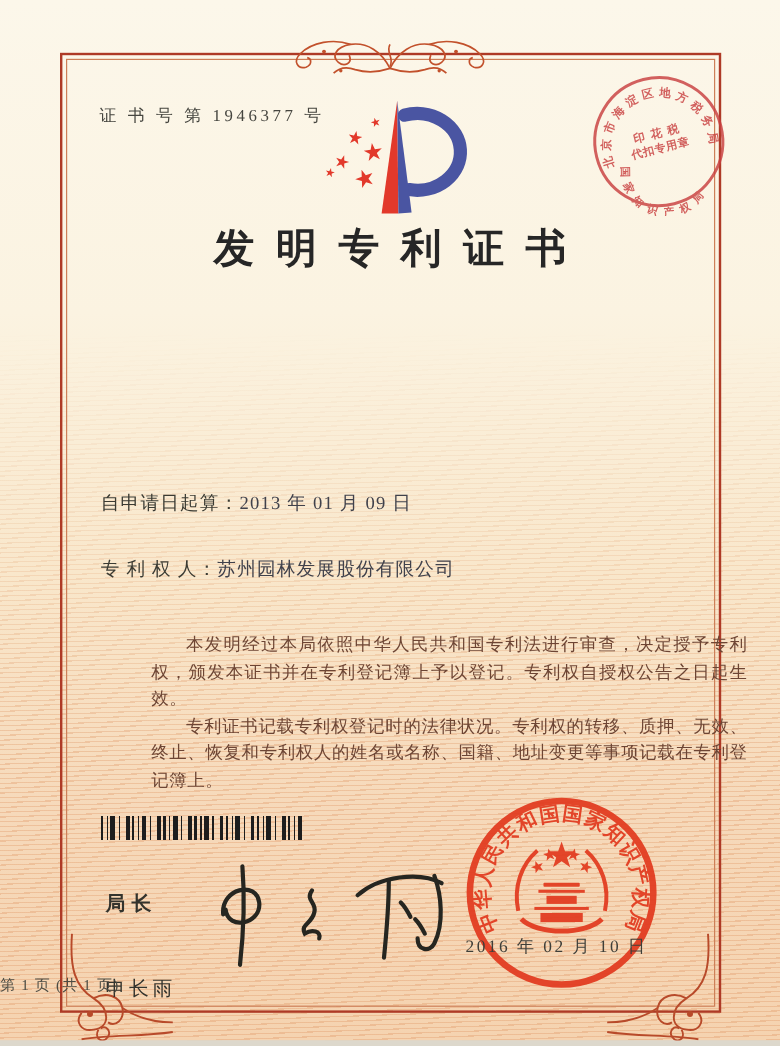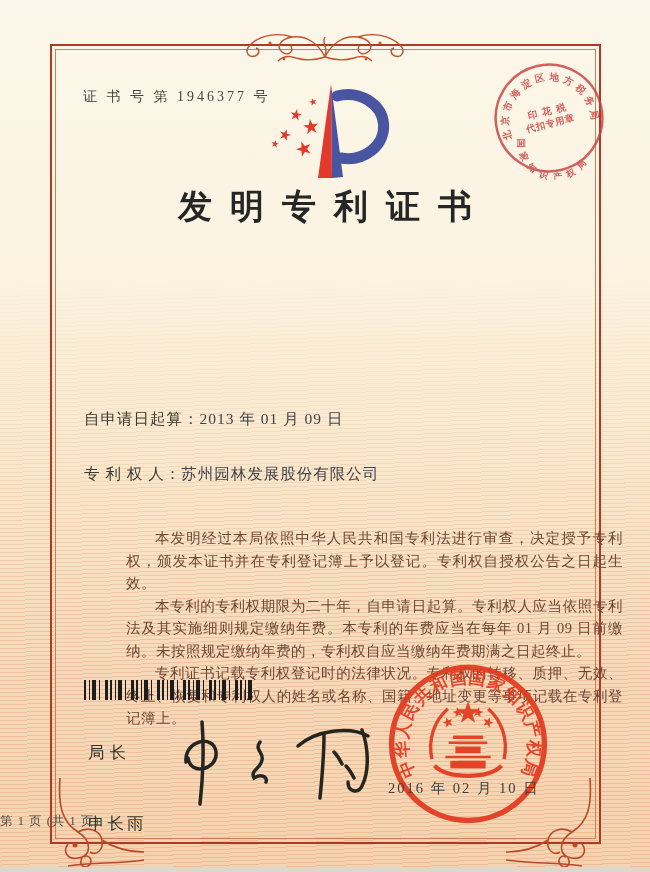--- a/index.html
+++ b/index.html
@@ -25,21 +25,21 @@
   .bodytext p{margin:0;text-indent:2em;font-size:14.5px;line-height:22.5px;
          color:#6d4534;letter-spacing:.5px;text-align:justify;}
   .barcode{left:84px;top:680px;width:170px;height:20px;
          background:repeating-linear-gradient(90deg,
            #1d1d1d 0 2px, transparent 2px 5px,
            #1d1d1d 5px 6px, transparent 6px 8px,
            #1d1d1d 8px 12px, transparent 12px 15px,
            #1d1d1d 15px 16px, transparent 16px 21px,
            #1d1d1d 21px 24px, transparent 24px 26px);}
   .officer-title{left:88px;top:742px;font-size:16.5px;letter-spacing:5px;color:#33332d;
-         font-family:"Liberation Sans","DejaVu Sans",sans-serif;}
+         font-family:"Liberation Sans","DejaVu Sans",sans-serif;font-weight:bold;}
   .officer-name{left:88px;top:773px;font-size:16.5px;letter-spacing:3px;color:#33332d;
          font-family:"Liberation Sans","DejaVu Sans",sans-serif;margin-top:40px;}
   .signature{left:158px;top:712px;z-index:3;}
   .seal{left:384px;top:660px;z-index:2;opacity:.93;}
   .seal-date{left:388px;top:779px;z-index:4;font-size:14.5px;letter-spacing:2px;color:#3f3f39;white-space:nowrap;}
   .footer{left:0;right:0;top:813px;text-align:left;font-size:12.5px;letter-spacing:1px;color:#4c4c44;}
   .logo{left:252px;top:80px;}
   .stamp{left:487px;top:56px;opacity:.82;z-index:2;}
   .orn-top{left:232px;top:25px;}
   .orn-bl{left:48px;top:778px;}
@@ -139,21 +139,20 @@
 
   <div class="row r3">
     <span class="lbl">自申请日起算：</span><span class="val">2013 年 01 月 09 日</span>
   </div>
   <div class="row r4">
     <span class="lbl">专 利 权 人：</span><span class="val">苏州园林发展股份有限公司</span>
   </div>
 
   <div class="abs bodytext">
     <p>本发明经过本局依照中华人民共和国专利法进行审查，决定授予专利权，颁发本证书并在专利登记簿上予以登记。专利权自授权公告之日起生效。</p>
-    <p>本专利的专利权期限为二十年，自申请日起算。专利权人应当依照专利法及其实施细则规定缴纳年费。本专利的年费应当在每年 01 月 09 日前缴纳。未按照规定缴纳年费的，专利权自应当缴纳年费期满之日起终止。</p>
     <p>专利证书记载专利权登记时的法律状况。专利权的转移、质押、无效、终止、恢复和专利权人的姓名或名称、国籍、地址变更等事项记载在专利登记簿上。</p>
   </div>
 
   <div class="abs barcode"></div>
 
   <div class="abs officer-title">局长</div>
   <div class="abs officer-name">申长雨</div>
 
   <svg class="abs signature" width="225" height="100" viewBox="0 0 225 100">
     <g fill="none" stroke="#262620" stroke-width="3.5" stroke-linecap="round">

